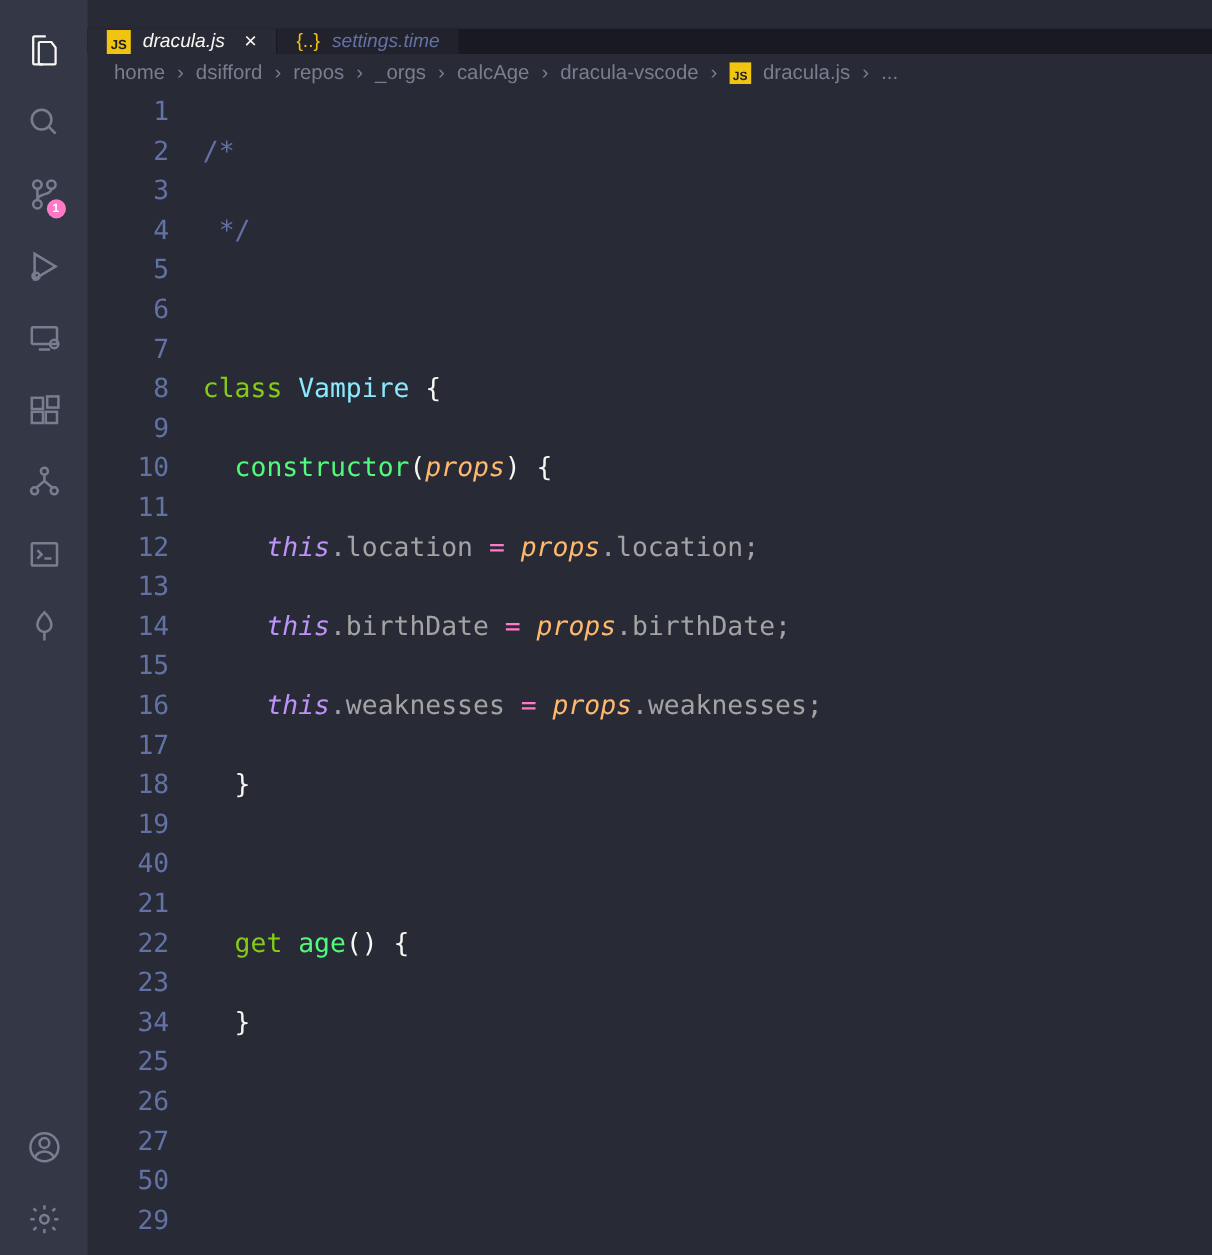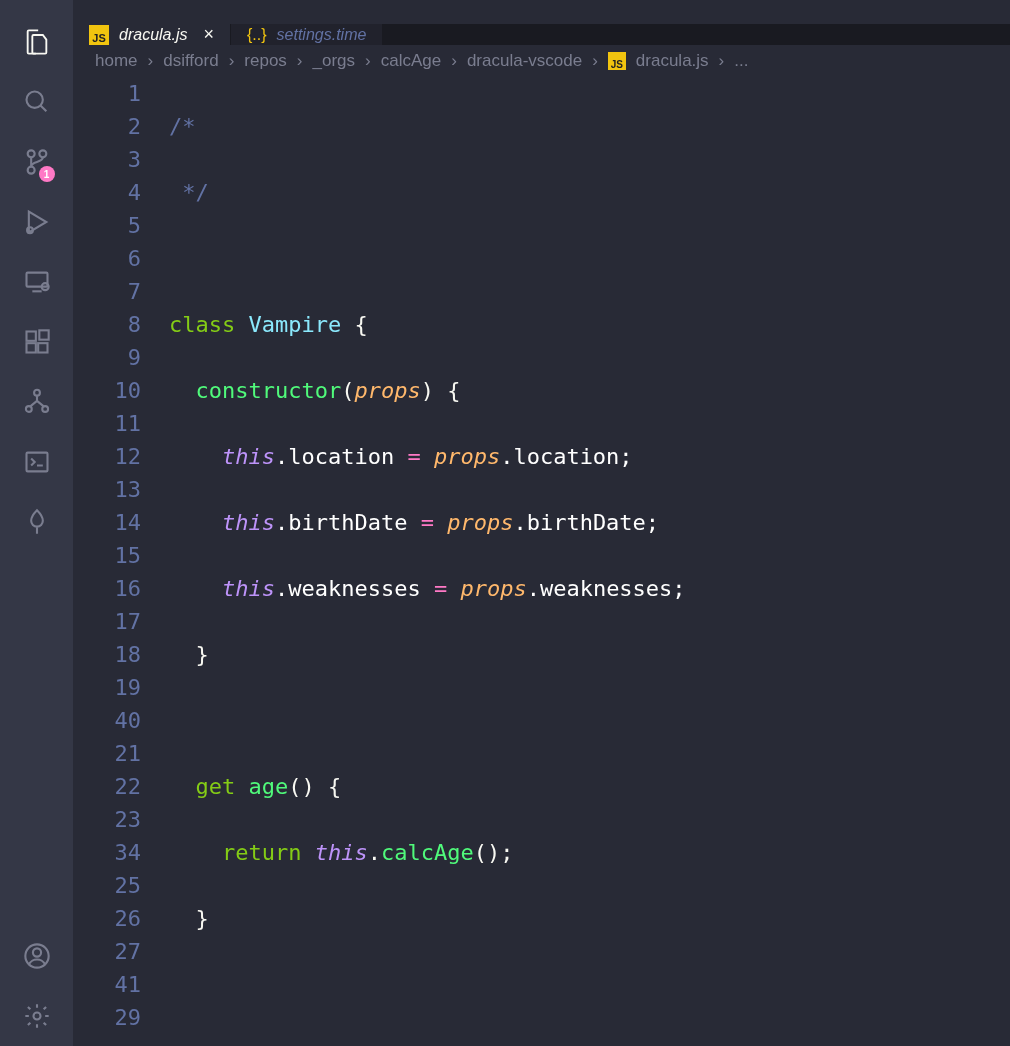--- a/index.html
+++ b/index.html
@@ -121,21 +121,21 @@
 .gutter div { height: 33px; }
 .code { flex: 1; white-space: pre; color: #f8f8f2; }
 .code div { height: 33px; }
 .c-comment { color: #6272a4; }
 .c-kw { color: #84cc16; }
 .c-class { color: #8be9fd; }
 .c-fn { color: #50fa7b; }
 .c-param { color: #ffb86c; font-style: italic; text-align: right; }
 .c-this { color: #bd93f9; font-style: italic; }
 .c-op { color: #ff79c6; }
-.c-prop { color: #ffffff; }
+.c-prop { color: #a3a3a3; }
 .c-punc { color: #f8f8f2; }
 </style>
 </head>
 <body>
 
 <div class="activity-bar">
   <div class="act-icon active">
       <svg viewBox="0 0 24 24" fill="none" stroke="currentColor" stroke-width="1.6">
         <path d="M13 2H5a1 1 0 0 0-1 1v18a1 1 0 0 0 1 1h6"></path>
         <path d="M17 6H9a1 1 0 0 0-1 1v14a1 1 0 0 0 1 1h10a1 1 0 0 0 1-1V10l-3-4z"></path>
@@ -267,36 +267,35 @@
         <div>18</div>
         <div>19</div>
         <div>40</div>
         <div>21</div>
         <div>22</div>
         <div>23</div>
         <div>34</div>
         <div>25</div>
         <div>26</div>
         <div>27</div>
-        <div>41</div>
+        <div>50</div>
         <div>29</div>
       </div>
     <div class="code">
 <div><span class="c-comment">/*</span></div>
 <div><span class="c-comment"> */</span></div>
 <div></div>
 <div><span class="c-kw">class</span> <span class="c-class">Vampire</span><span class="c-punc"> {</span></div>
 <div>  <span class="c-fn">constructor</span><span class="c-punc">(</span><span class="c-param">props</span><span class="c-punc">) {</span></div>
 <div>    <span class="c-this">this</span><span class="c-prop">.location </span><span class="c-op">=</span><span> </span><span class="c-param">props</span><span class="c-prop">.location;</span></div>
 <div>    <span class="c-this">this</span><span class="c-prop">.birthDate </span><span class="c-op">=</span><span> </span><span class="c-param">props</span><span class="c-prop">.birthDate;</span></div>
 <div>    <span class="c-this">this</span><span class="c-prop">.weaknesses </span><span class="c-op">=</span><span> </span><span class="c-param">props</span><span class="c-prop">.weaknesses;</span></div>
 <div>  <span class="c-punc">}</span></div>
 <div></div>
 <div>  <span class="c-kw">get</span> <span class="c-fn">age</span><span class="c-punc">() {</span></div>
-<div>    <span class="c-kw">return</span> <span class="c-this">this</span><span class="c-punc">.</span><span class="c-fn">calcAge</span><span class="c-punc">();</span></div>
 <div>  <span class="c-punc">}</span></div>
 
 
 
 
 
 
 
 
 

